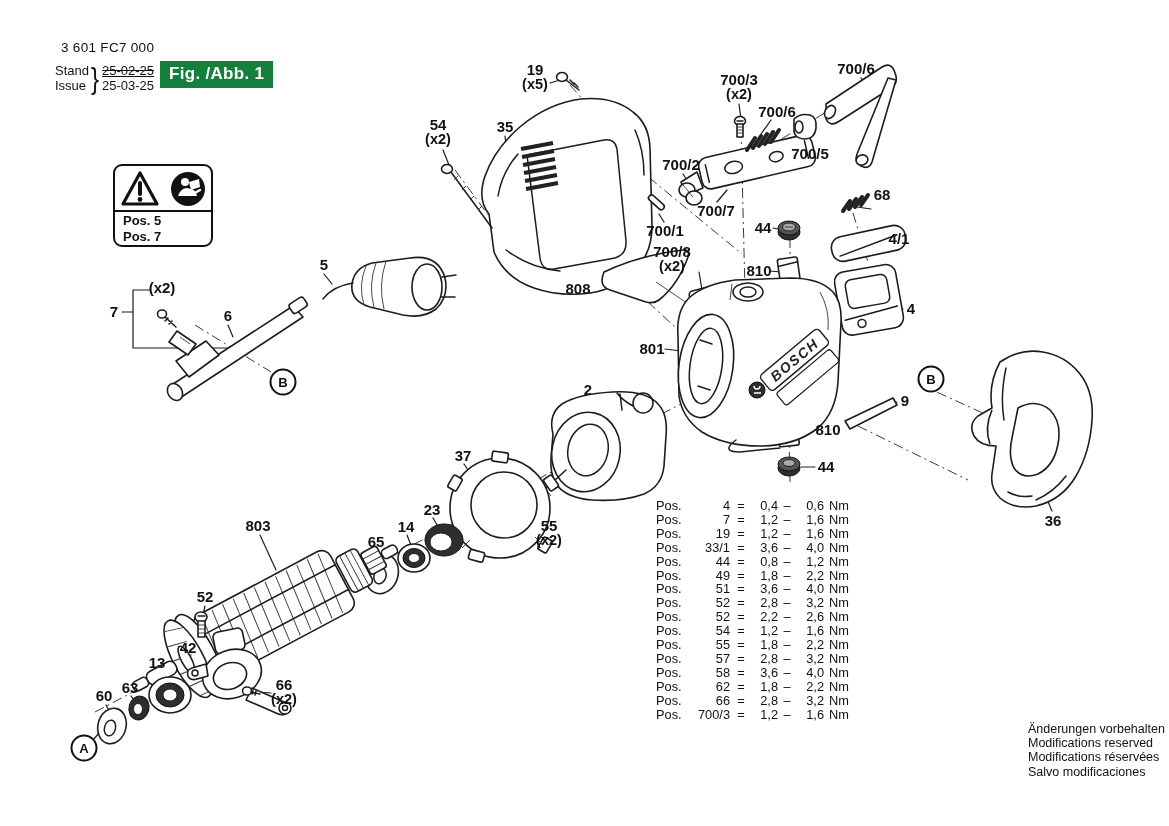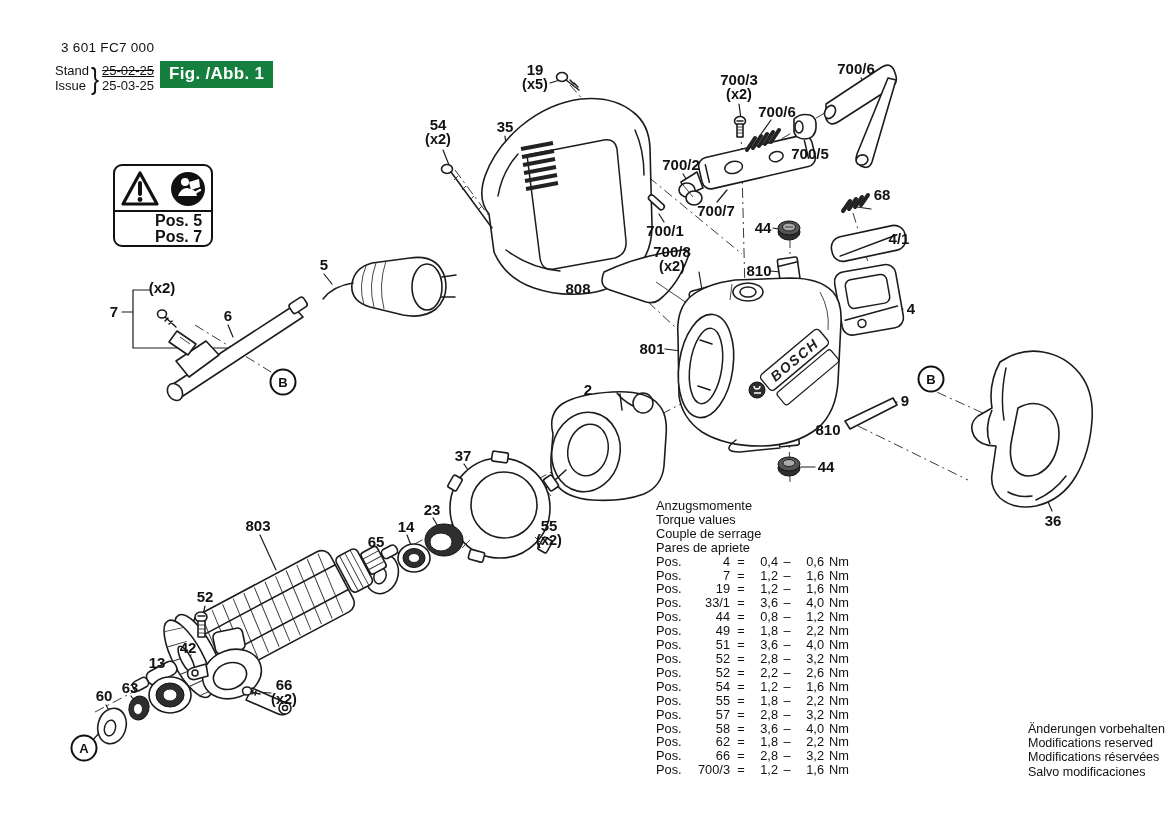--- a/index.html
+++ b/index.html
@@ -12,21 +12,21 @@
   .rev-labels div{line-height:15px;}
   .rev-brace{font-size:30px;font-weight:400;margin:0 2px 0 1px;transform:scaleX(.8);}
   .rev-dates div{line-height:15px;}
   .date-old{text-decoration:line-through underline;}
   .fig-box{left:160px;top:61px;background:#15803d;color:#fff;font-weight:bold;
            font-size:17px;padding:3px 9px 4px 9px;letter-spacing:.3px;}
   
   .warnbox{left:113px;top:164px;width:96px;height:79px;border:2.5px solid #111;border-radius:9px;background:#fff;}
   .warn-icons{display:flex;align-items:center;justify-content:space-around;height:42px;padding-top:2px;}
   .warn-divider{border-top:2px solid #111;margin:0;}
-  .warn-lines{padding:1px 0 0 8px;font-weight:bold;font-size:16px;line-height:16px;margin-left:32px;}
+  .warn-lines{padding:1px 0 0 8px;font-weight:bold;font-size:13px;line-height:16px;}
   
   .part-label{position:absolute;transform:translate(-50%,-50%);text-align:center;
               font-weight:bold;font-size:15px;line-height:14px;white-space:nowrap;}
   .pl-sub{display:block;font-size:14.5px;}
   
   .callout{position:absolute;transform:translate(-50%,-50%);width:23px;height:23px;background:#fff;
            border:2px solid #111;border-radius:50%;display:flex;align-items:center;justify-content:center;
            font-weight:bold;font-size:13px;}
   
   .torque{left:656px;top:499px;font-size:12.8px;line-height:13.9px;}
@@ -565,26 +565,20 @@
       <div class="callout" style="left: 283px; top: 382px;">
         <span>B</span>
       </div>
       <div class="callout" style="left: 931px; top: 379px;">
         <span>B</span>
       </div>
     </div>
 
   <div class="abs torque">
     <div>
-        <div class="t-head">Anzugsmomente</div>
-        <div class="t-head">Torque values</div>
-        <div class="t-head">Couple de serrage</div>
-        <div class="t-head">Pares de apriete</div>
-      </div>
-    <div>
         <div class="t-row">
     <span class="t-c1">Pos.</span>
     <span class="t-c2">4</span>
     <span class="t-c3">=</span>
     <span class="t-c4">0,4</span>
     <span class="t-c5">–</span>
     <span class="t-c6">0,6</span>
     <span class="t-c7">Nm</span>
   </div>
         <div class="t-row">

